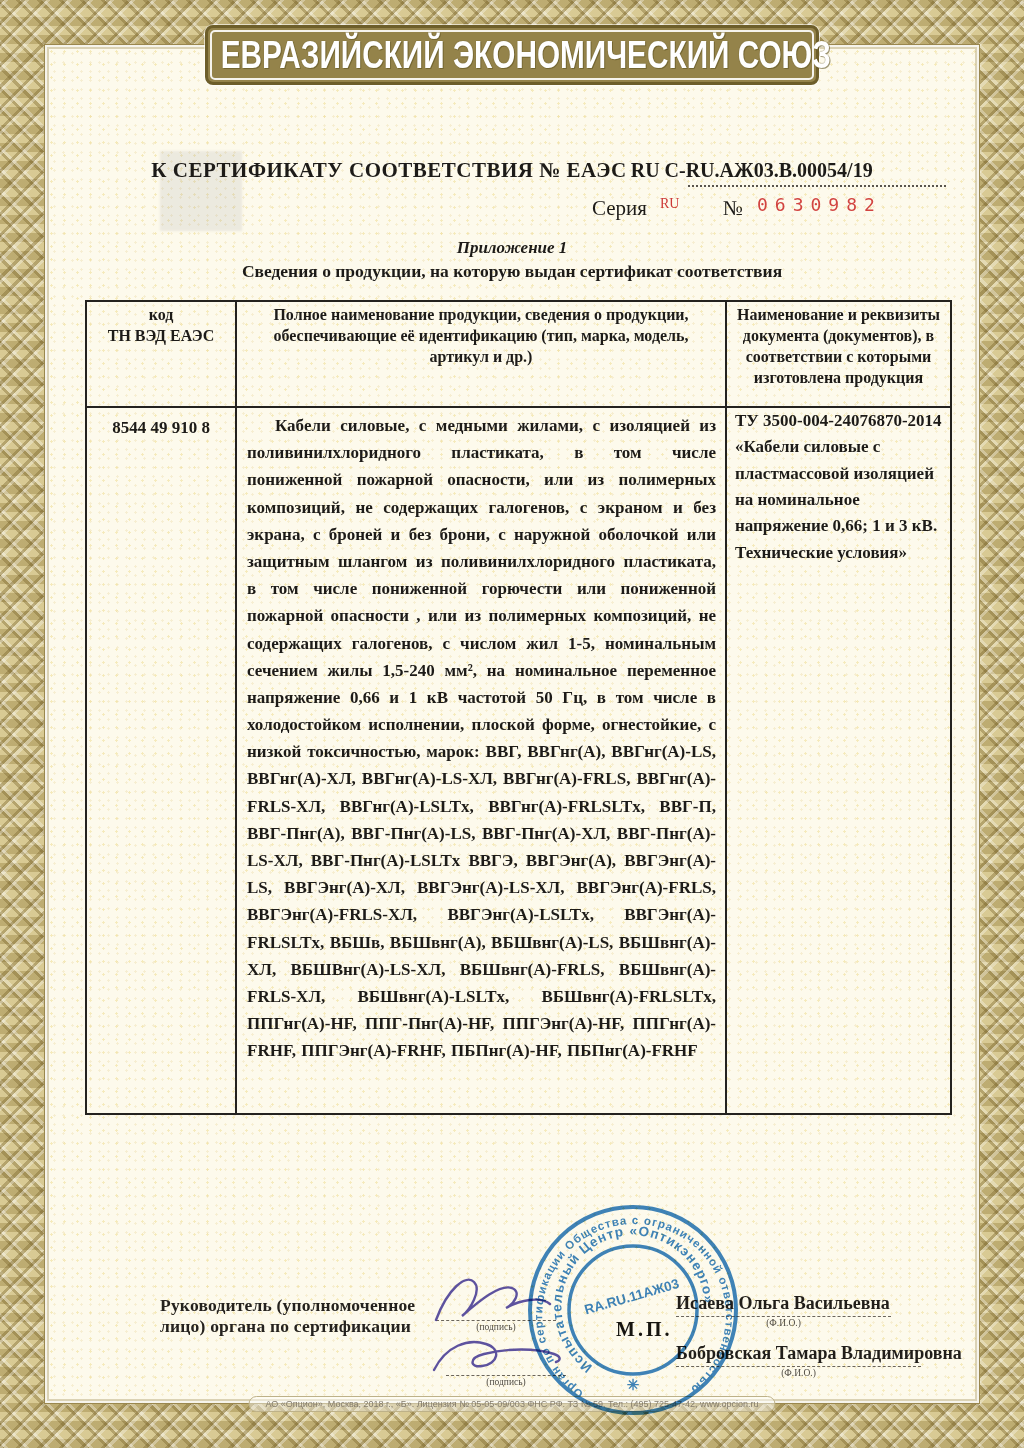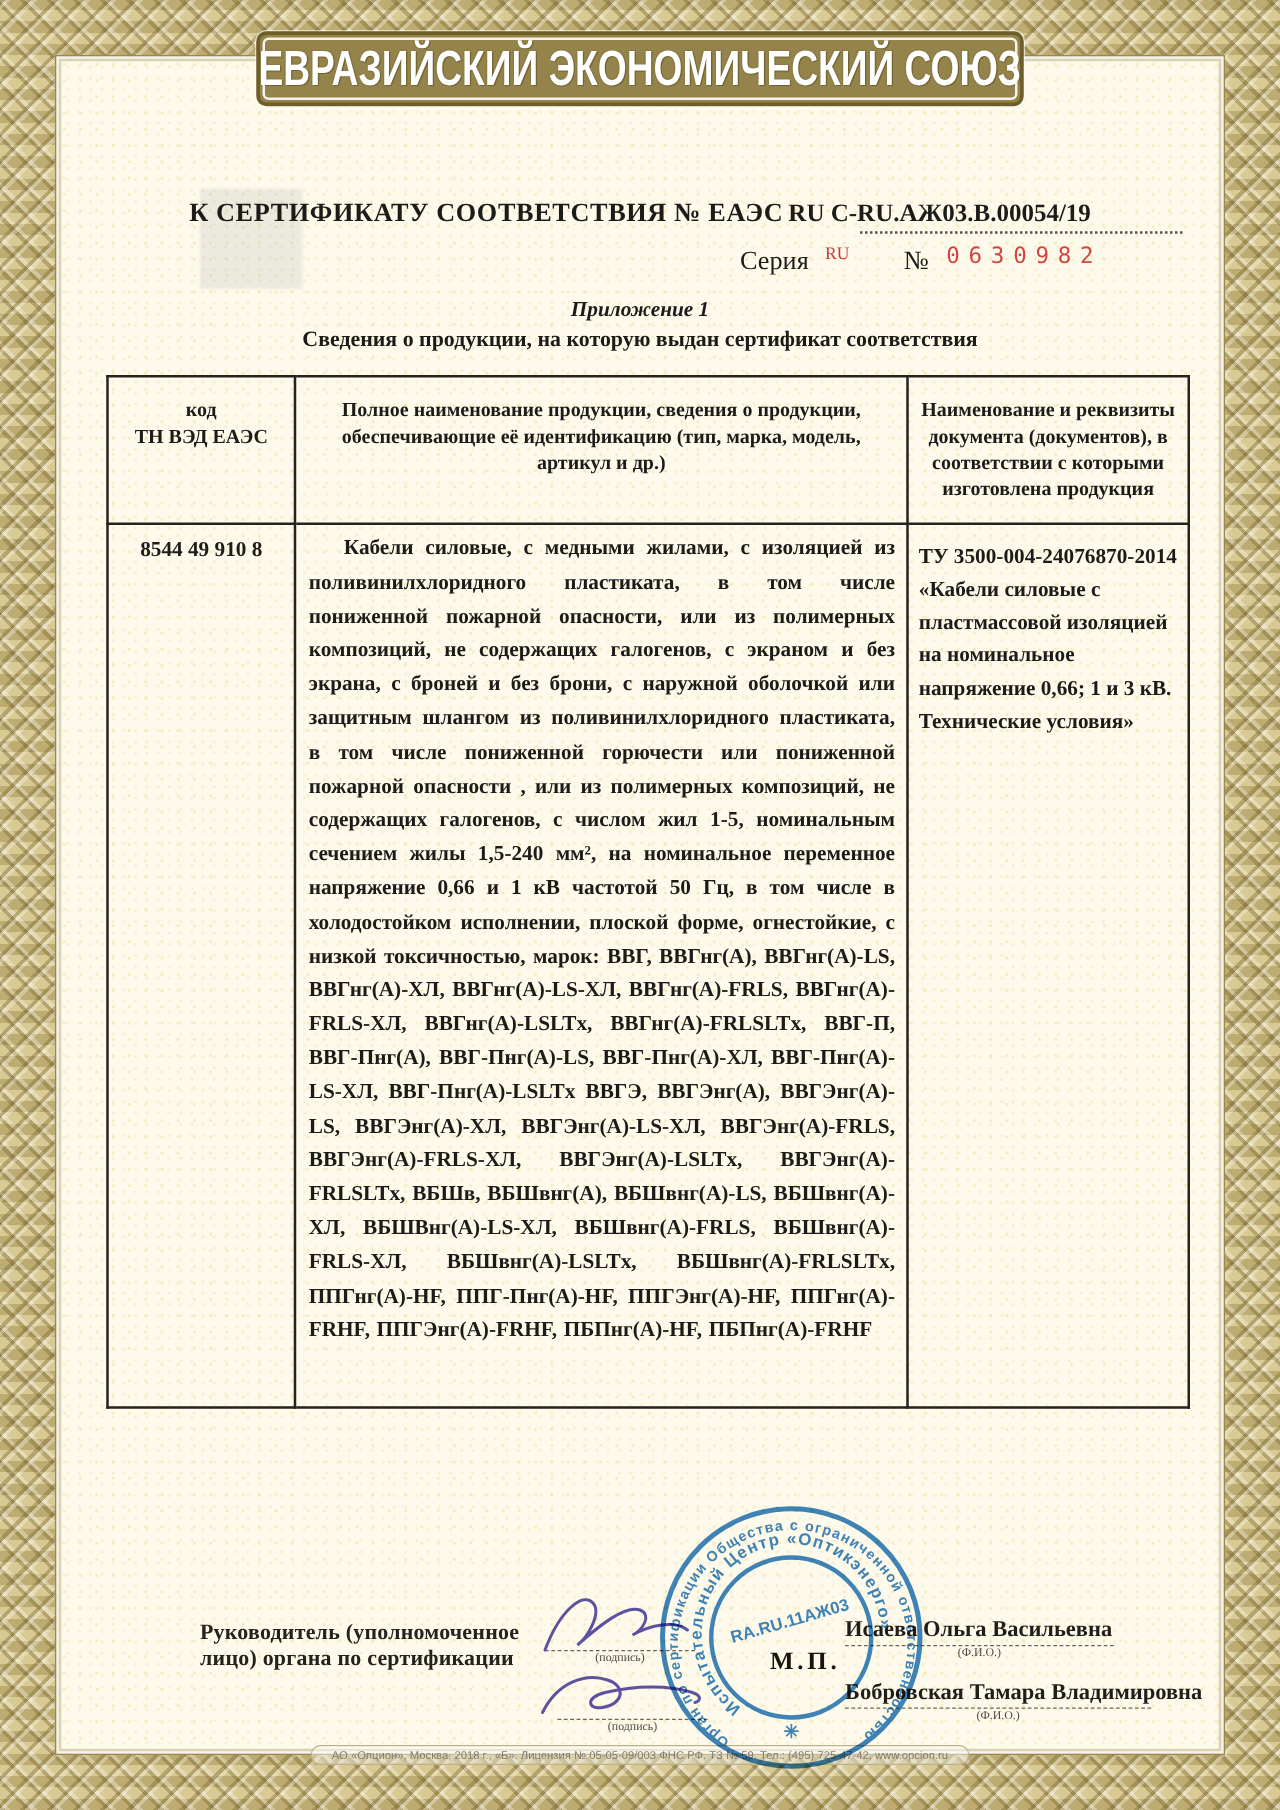--- a/index.html
+++ b/index.html
@@ -15,46 +15,46 @@
     background-image:
       radial-gradient(circle, rgba(240,222,150,.55) 1px, transparent 1.4px),
       radial-gradient(circle, rgba(233,215,160,.35) 1px, transparent 1.4px);
     background-size:13px 13px, 9px 9px; background-position:0 0, 5px 4px;
     border:1px solid #9a874e;
     box-shadow: inset 0 0 0 2px rgba(255,255,255,.75), inset 0 0 0 4px rgba(154,135,78,.35);}
   .scan-artifact{position:absolute;left:115px;top:106px;width:82px;height:80px;
     background:rgba(160,160,165,.18);filter:blur(1px);}
   .banner{position:absolute;left:50%;top:25px;transform:translateX(-50%);
     width:608px;height:54px;background:#94834a;border:3px solid #6d5e2a;border-radius:8px;
-    display:flex;align-items:center;justify-content:center;z-index:6;
+    display:flex;align-items:center;z-index:6;
     box-shadow:0 0 0 1px rgba(255,255,255,.6);}
   .banner::after{content:"";position:absolute;inset:2px;border:2px solid rgba(255,255,255,.9);border-radius:5px;pointer-events:none;}
   .banner-text{font-family:"Liberation Sans", sans-serif;font-weight:700;font-size:31px;color:#ffffff;
     letter-spacing:0px;transform:scale(.96,1.28);white-space:nowrap;text-shadow:0 0 1px #5f5323, 1px 1px 0 rgba(95,83,35,.55);}
   .doc-title{position:absolute;left:0;right:0;top:108px;text-align:center;font-weight:700;font-size:31px;letter-spacing:5px;color:#2a2622;}
   .cert-line{position:absolute;left:0;right:0;top:158px;text-align:center;white-space:nowrap;}
   .cert-label{font-weight:700;font-size:21px;letter-spacing:.5px;}
   .cert-number{font-weight:700;font-size:20px;letter-spacing:0px;margin-top:28px;}
   .cert-underline{position:absolute;left:688px;top:185px;width:258px;border-bottom:2px dotted #5a554d;}
   .series-line{position:absolute;left:0;top:194px;width:100%;height:30px;}
   .series-label{position:absolute;left:592px;top:2px;font-size:21px;}
   .series-value{position:absolute;left:660px;top:2px;font-size:14px;font-weight:400;color:#cc3836;}
   .num-sign{position:absolute;left:723px;top:2px;font-size:21px;}
   .serial{position:absolute;left:757px;top:0px;font-family:"DejaVu Sans Mono", monospace;font-size:18px;
     font-weight:500;color:#d24440;letter-spacing:7px;}
   .appendix-label{position:absolute;left:0;right:0;top:238px;text-align:center;font-weight:700;font-size:17px;font-style:italic;}
   .appendix-subtitle{position:absolute;left:0;right:0;top:261px;text-align:center;font-weight:700;font-size:17.5px;}
   table.main{position:absolute;left:85px;top:300px;width:865px;border-collapse:collapse;table-layout:fixed;}
   table.main th, table.main td{border:2px solid #24221f;vertical-align:top;box-sizing:border-box;}
   col.c1{width:150px;} col.c2{width:490px;} col.c3{width:225px;}
-  th.hdr{height:106px;font-weight:700;font-size:16px;line-height:1.32;text-align:center;vertical-align:middle;padding:16px 8px;}
+  th.hdr{height:106px;font-weight:700;font-size:16px;line-height:1.32;text-align:center;vertical-align:middle;padding:2px 8px;}
   td.code{height:707px;text-align:center;font-weight:700;font-size:17px;padding-top:10px;}
   td.desc{padding:4px 9px 4px 10px;}
   .desc-p{font-weight:700;font-size:17px;line-height:1.6;text-align:justify;text-align-last:left;text-indent:28px;margin:0;word-spacing:1px;}
-  td.doc{padding:12px 8px;margin-top:25px;}
+  td.doc{padding:0 8px;margin-top:25px;}
   .doc-p{font-weight:700;font-size:17px;line-height:1.55;margin:0;}
   .sig-area{position:absolute;left:0;top:1150px;width:1024px;height:260px;}
   .lbl{position:absolute;font-weight:700;font-size:17.5px;line-height:1.18;letter-spacing:.2px;color:#25221e;white-space:pre-line;}
   .lbl-head{left:160px;top:145px;width:310px;}
   .lbl-expert{left:160px;top:200px;width:320px;}
   .name{position:absolute;font-weight:700;font-size:18px;white-space:nowrap;color:#211e1a;}
   .name-head{left:676px;top:143px;}
   .name-expert{left:676px;top:193px;}
   .cap{position:absolute;font-size:9.5px;color:#4e4a42;text-align:center;}
   .dash{border-top:1px dashed #6b655b;padding-top:1px;}

